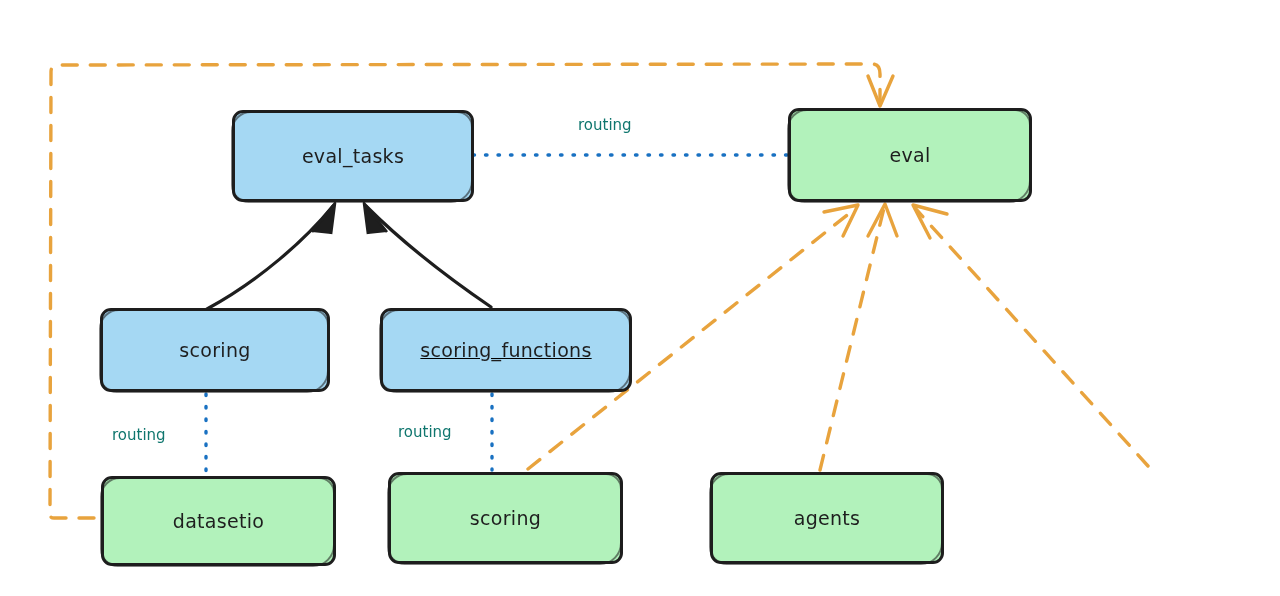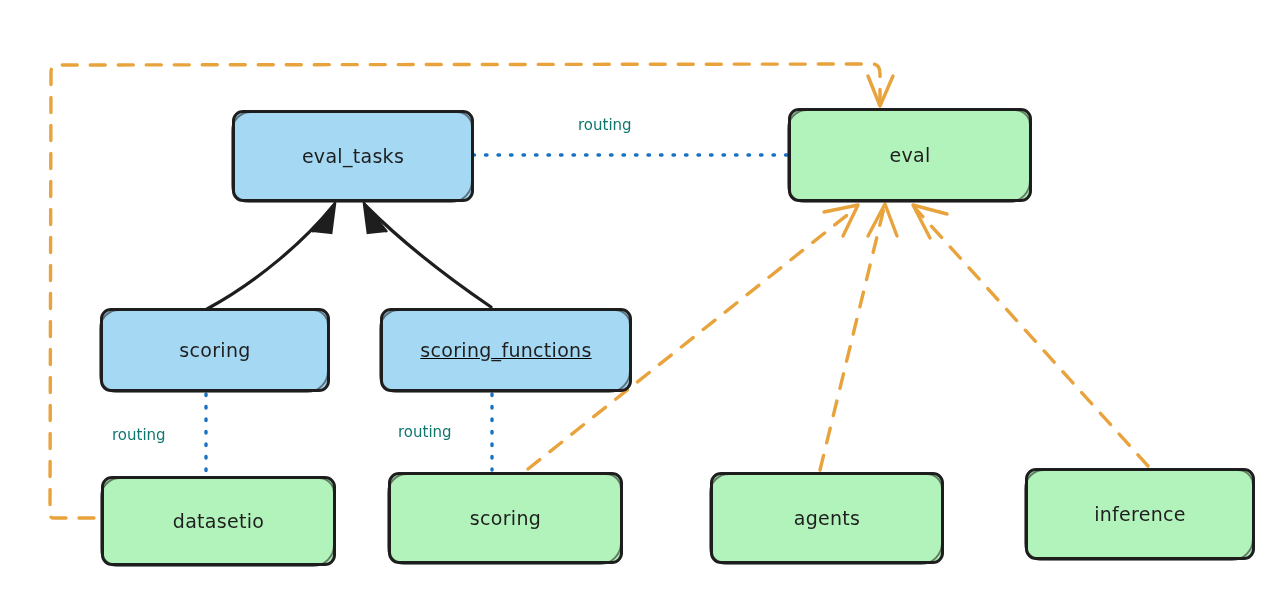--- a/index.html
+++ b/index.html
@@ -136,23 +136,20 @@
   </div>
 
   <div class="node prov" style="left:388px; top:472px; width:235px; height:92px;">
     <span class="node-label">scoring</span>
   </div>
 
   <div class="node prov" style="left:710px; top:472px; width:234px; height:92px;">
     <span class="node-label">agents</span>
   </div>
 
-  <div class="node prov" style="left:1025px; top:468px; width:230px; height:92px;">
-    <span class="node-label">inference</span>
-  </div>
 
   <div class="edge-label" style="left:578px; top:116px;">routing</div>
 
   <div class="edge-label" style="left:112px; top:426px;">routing</div>
 
   <div class="edge-label" style="left:398px; top:423px;">routing</div>
 
 </div>
 
 </body></html>

